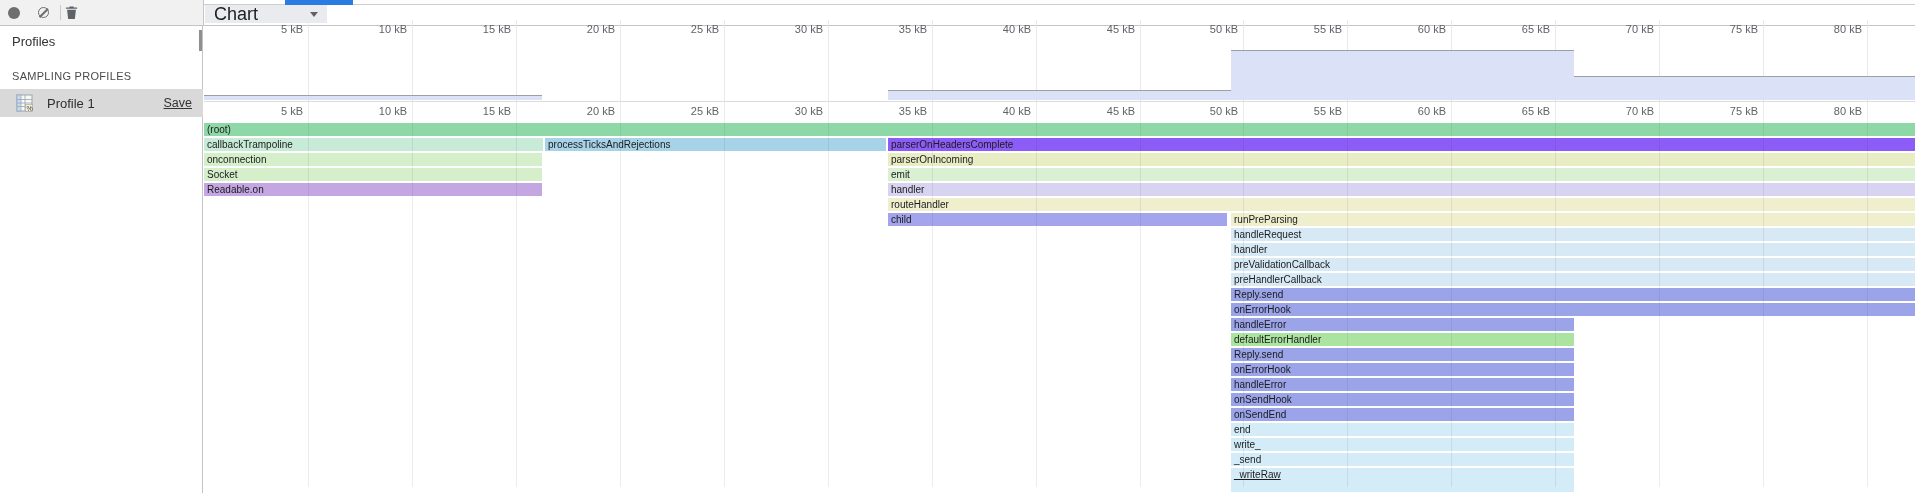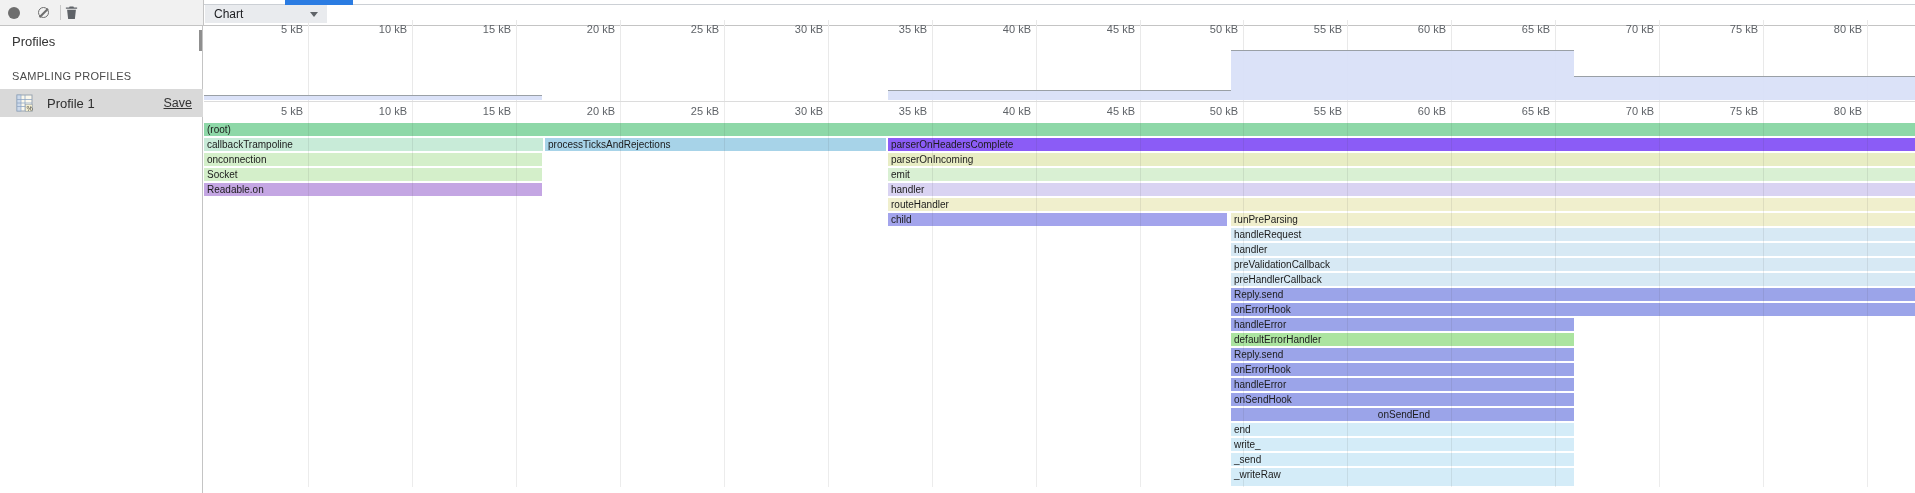--- a/index.html
+++ b/index.html
@@ -22,21 +22,21 @@
   .tab-indicator { position:absolute; left:81px; top:0; width:68px; height:5px; }
   .btn { position:absolute; top:0; width:26px; height:25px; cursor:pointer; }
   .record-dot { position:absolute; left:7px; top:7px; width:12px; height:12px; border-radius:50%; background:#6e6e6e; }
   .clear-circle { position:absolute; left:7px; top:7px; width:9px; height:9px; border:1.7px solid #6e6e6e; border-radius:50%; }
   .clear-circle::after { content:""; position:absolute; left:4.2px; top:-1.2px; width:1.7px; height:11.5px; background:#6e6e6e; transform:rotate(45deg); }
   .toolbar-sep { position:absolute; left:60px; top:5px; width:1px; height:15px; background:#c9c9c9; }
   .trash svg { position:absolute; left:6px; top:5px; }
   
   .view-select {
     position:absolute; left:1px; top:5px; width:122px; height:18px; background:#e9ebee;
-    color:#202124; font-size:12px; line-height:18px; cursor:pointer;
+    color:#202124; font-size:18px; line-height:18px; cursor:pointer;
   }
   .view-select .lbl { position:absolute; left:9px; top:0; }
   .view-select .arrow {
     position:absolute; right:9px; top:7px; width:0; height:0;
     border-left:4px solid transparent; border-right:4px solid transparent; border-top:5px solid #5f6368;
   }
   
   .sidebar {
     position:absolute; left:0; top:26px; width:203px; height:467px;
     background:#fff; border-right:1px solid #c4c4c4; box-sizing:border-box;
@@ -197,25 +197,25 @@
         <div class="bar" title="preValidationCallback" style="left: 1027px; width: 684px; top: 156px; height: 13px; background: rgb(215, 233, 244);">preValidationCallback</div>
         <div class="bar" title="preHandlerCallback" style="left: 1027px; width: 684px; top: 171px; height: 13px; background: rgb(215, 233, 244);">preHandlerCallback</div>
         <div class="bar" title="Reply.send" style="left: 1027px; width: 684px; top: 186px; height: 13px; background: rgb(155, 164, 233);">Reply.send</div>
         <div class="bar" title="onErrorHook" style="left: 1027px; width: 684px; top: 201px; height: 13px; background: rgb(155, 164, 233);">onErrorHook</div>
         <div class="bar" title="handleError" style="left: 1027px; width: 343px; top: 216px; height: 13px; background: rgb(155, 164, 233);">handleError</div>
         <div class="bar" title="defaultErrorHandler" style="left: 1027px; width: 343px; top: 231px; height: 13px; background: rgb(171, 228, 160);">defaultErrorHandler</div>
         <div class="bar" title="Reply.send" style="left: 1027px; width: 343px; top: 246px; height: 13px; background: rgb(155, 164, 233);">Reply.send</div>
         <div class="bar" title="onErrorHook" style="left: 1027px; width: 343px; top: 261px; height: 13px; background: rgb(155, 164, 233);">onErrorHook</div>
         <div class="bar" title="handleError" style="left: 1027px; width: 343px; top: 276px; height: 13px; background: rgb(155, 164, 233);">handleError</div>
         <div class="bar" title="onSendHook" style="left: 1027px; width: 343px; top: 291px; height: 13px; background: rgb(155, 164, 233);">onSendHook</div>
-        <div class="bar" title="onSendEnd" style="left: 1027px; width: 343px; top: 306px; height: 13px; background: rgb(155, 164, 233); text-align: center;">onSendEnd</div>
+        <div class="bar" title="onSendEnd" style="left: 1027px; width: 343px; top: 306px; height: 13px; background: rgb(155, 164, 233);">onSendEnd</div>
         <div class="bar" title="end" style="left: 1027px; width: 343px; top: 321px; height: 13px; background: rgb(212, 236, 248);">end</div>
         <div class="bar" title="write_" style="left: 1027px; width: 343px; top: 336px; height: 13px; background: rgb(212, 236, 248);">write_</div>
         <div class="bar" title="_send" style="left: 1027px; width: 343px; top: 351px; height: 13px; background: rgb(212, 236, 248);">_send</div>
-        <div class="bar" title="_writeRaw" style="left: 1027px; width: 343px; top: 366px; height: 18px; background: rgb(212, 236, 248);">_writeRaw</div>
+        <div class="bar" title="_writeRaw" style="left: 1027px; width: 343px; top: 366px; height: 24px; background: rgb(212, 236, 248); text-decoration: underline;">_writeRaw</div>
         <div class="grid-over">
           <div class="gridline" style="left: 104px; height: 385px;"></div>
           <div class="gridline" style="left: 208px; height: 385px;"></div>
           <div class="gridline" style="left: 312px; height: 385px;"></div>
           <div class="gridline" style="left: 416px; height: 385px;"></div>
           <div class="gridline" style="left: 520px; height: 385px;"></div>
           <div class="gridline" style="left: 624px; height: 385px;"></div>
           <div class="gridline" style="left: 728px; height: 385px;"></div>
           <div class="gridline" style="left: 832px; height: 385px;"></div>
           <div class="gridline" style="left: 936px; height: 385px;"></div>

